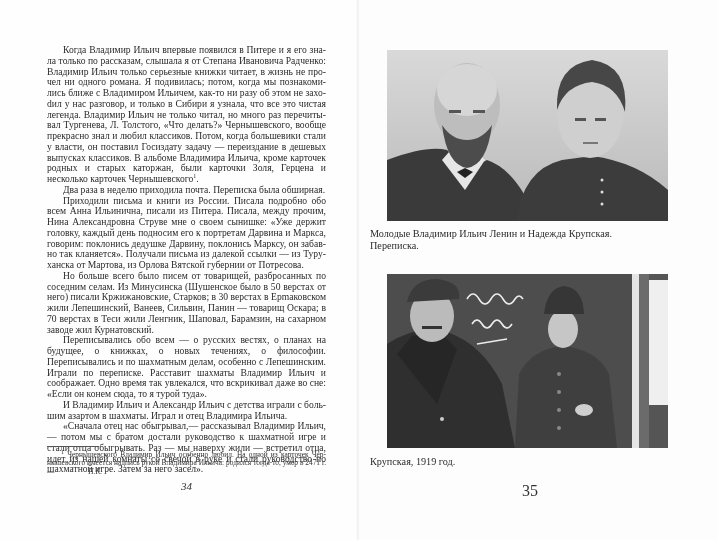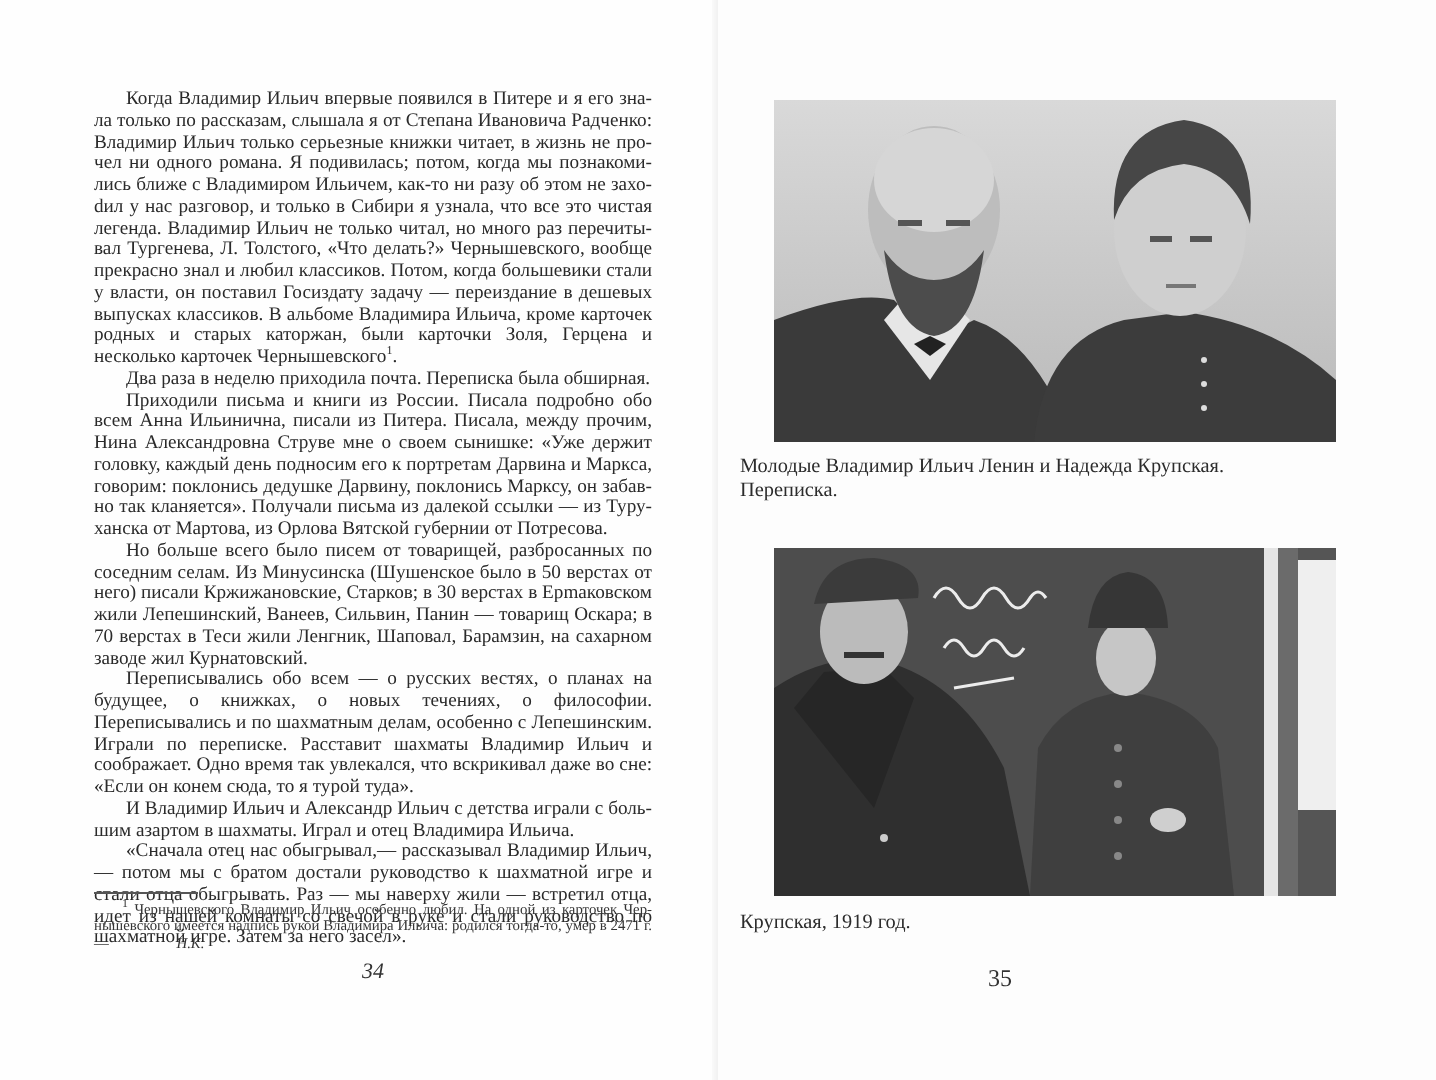--- a/index.html
+++ b/index.html
@@ -30,21 +30,21 @@
   .footnote {
     position: absolute; left: 47px; top: 451px; width: 279px;
     font-size: 7.4px; line-height: 8.4px; text-align: justify; color: #333;
   }
   .footnote p { margin: 0; text-indent: 14px; }
   .footnote .sig { font-style: italic; padding-left: 32px; }
   .pagenum {
     position: absolute; top: 480px; font-size: 11px; font-style: italic; color: #333;
   }
   .pn-left { left: 181px; }
-  .pn-right { left: 494px; font-style: normal; font-size: 12px; top: 482px; }
+  .pn-right { left: 522px; font-style: normal; font-size: 16px; top: 482px; }
 
   .photo {
     position: absolute; overflow: hidden; background: #777;
   }
   .photo-1 {
     left: 387px; top: 50px; width: 281px; height: 171px;
     background: linear-gradient(180deg, #d8d8d8 0%, #cfcfcf 40%, #bdbdbd 100%);
   }
   .photo-2 {
     left: 387px; top: 274px; width: 281px; height: 174px;

